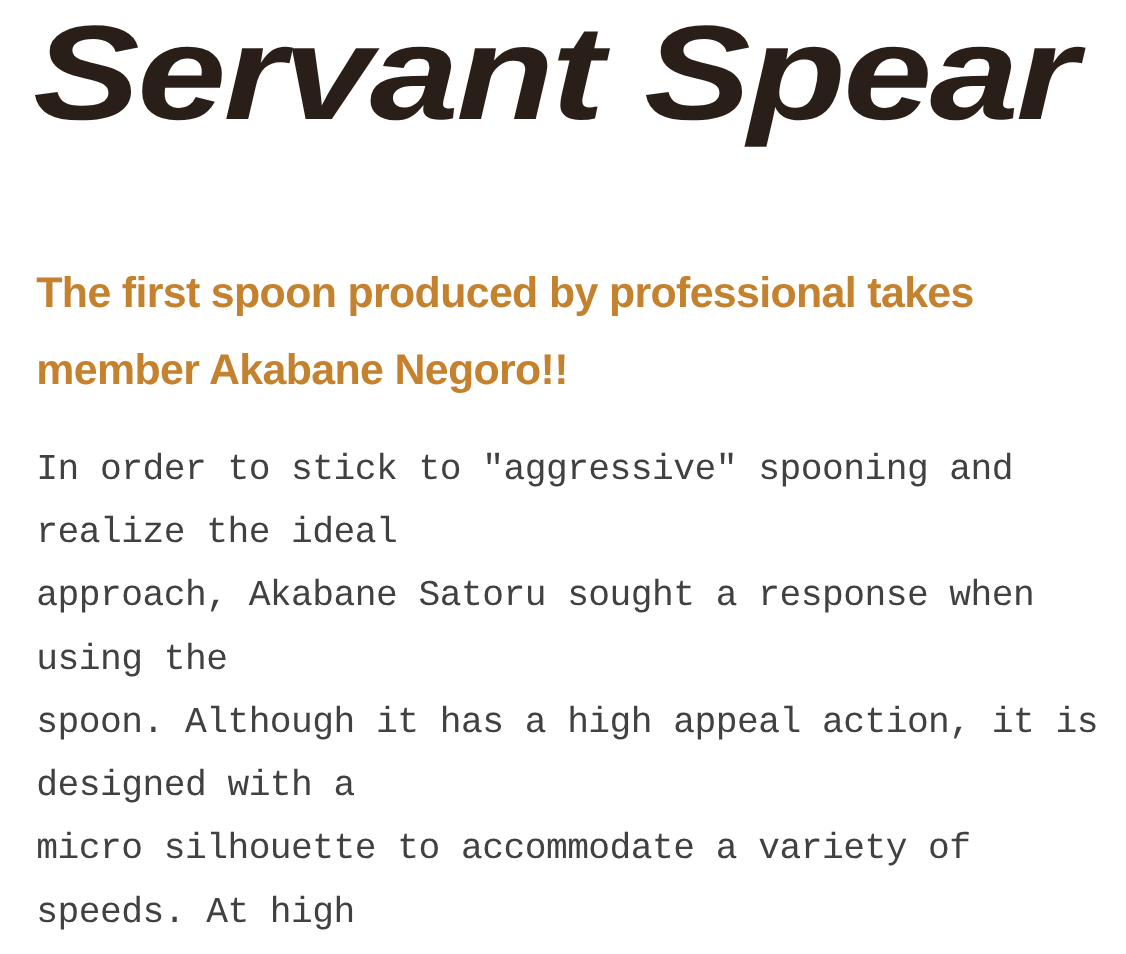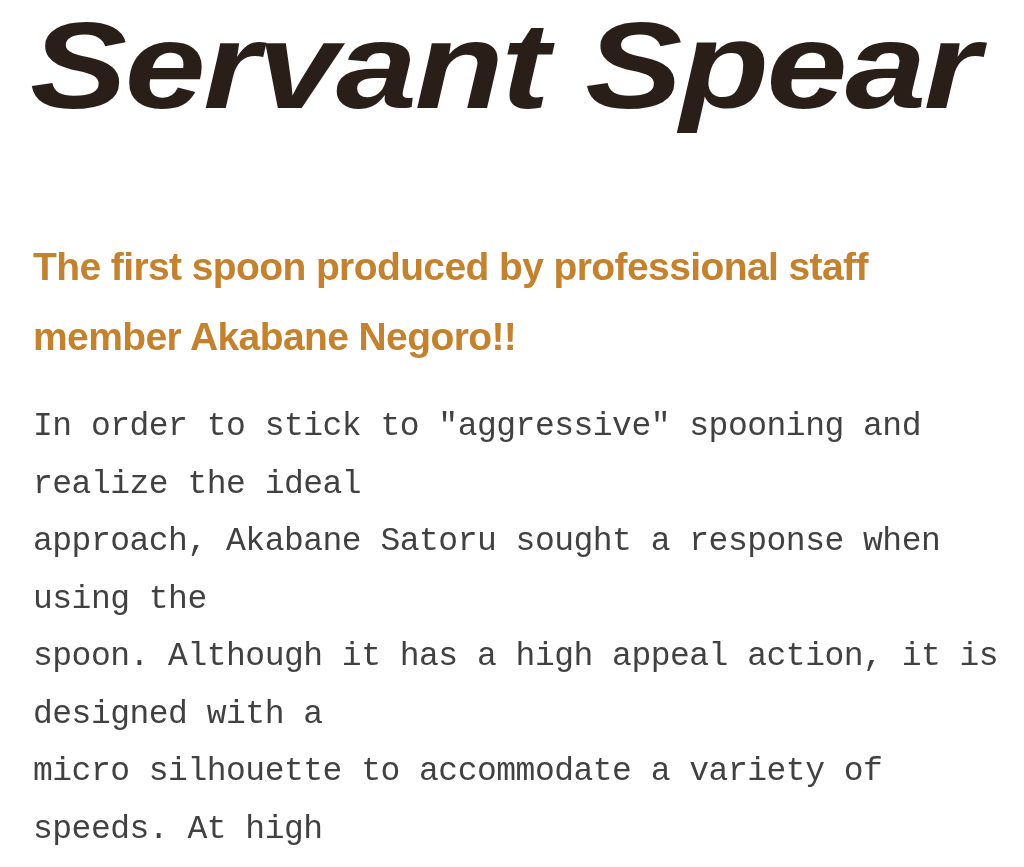--- a/index.html
+++ b/index.html
@@ -62,21 +62,21 @@
 </style>
 </head>
 <body>
 
 <div class="page">
 
   <svg class="logo" width="980" height="145" viewBox="0 0 980 145">
     <text x="4" y="102" textLength="948" lengthAdjust="spacingAndGlyphs" fill="#2a1f18">Servant Spear</text>
   </svg>
 
-  <h1 class="heading">The first spoon produced by professional staff
+  <h1 class="heading">The first spoon produced by professional takes
 member Akabane Negoro!!</h1>
 
   <p class="description">In order to stick to "aggressive" spooning and realize the ideal
 approach, Akabane Satoru sought a response when using the
 spoon. Although it has a high appeal action, it is designed with a
 micro silhouette to accommodate a variety of speeds. At high
 speeds, it takes advantage of the maneuverability unique to the
 micro silhouette to instantly attract fish, and at low speeds, it
 makes them follow and lead them to bite. The Servant Spear, which
 condenses the aggressive style, is finally here!</p>

